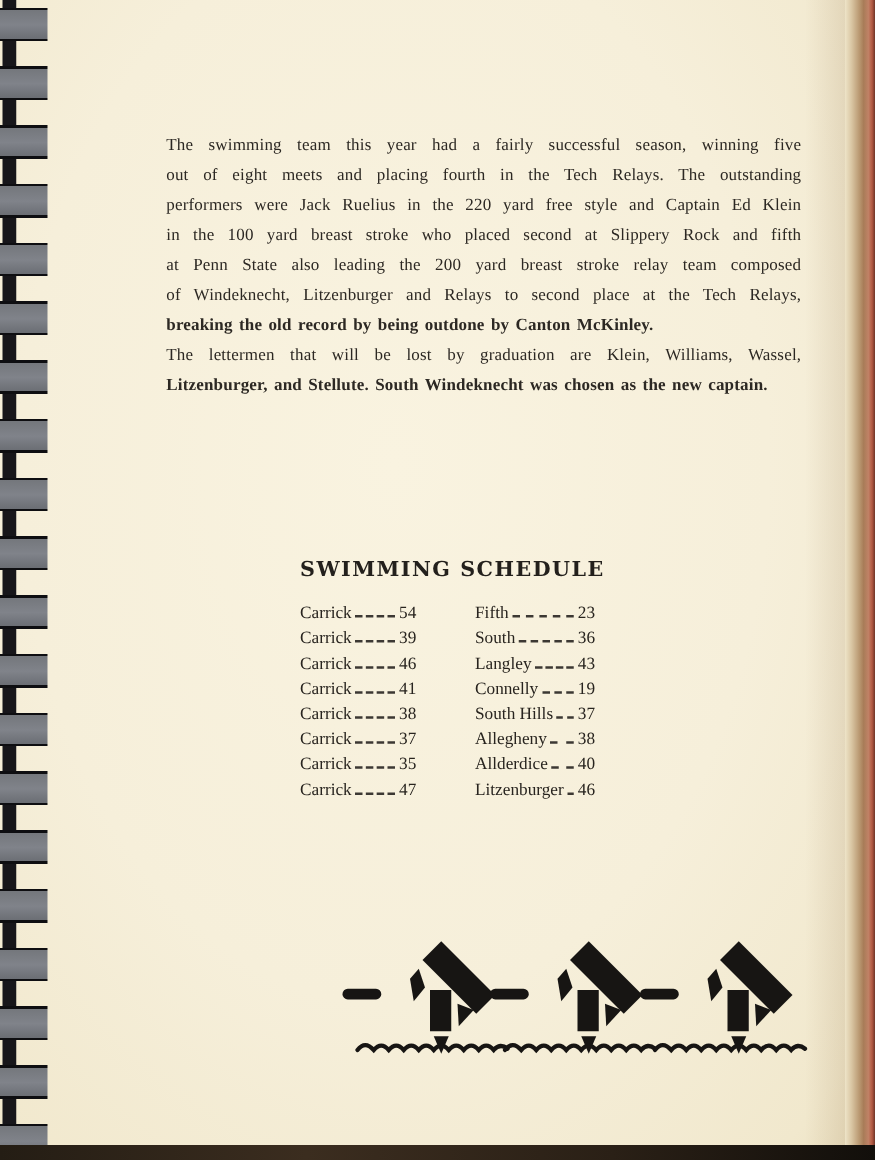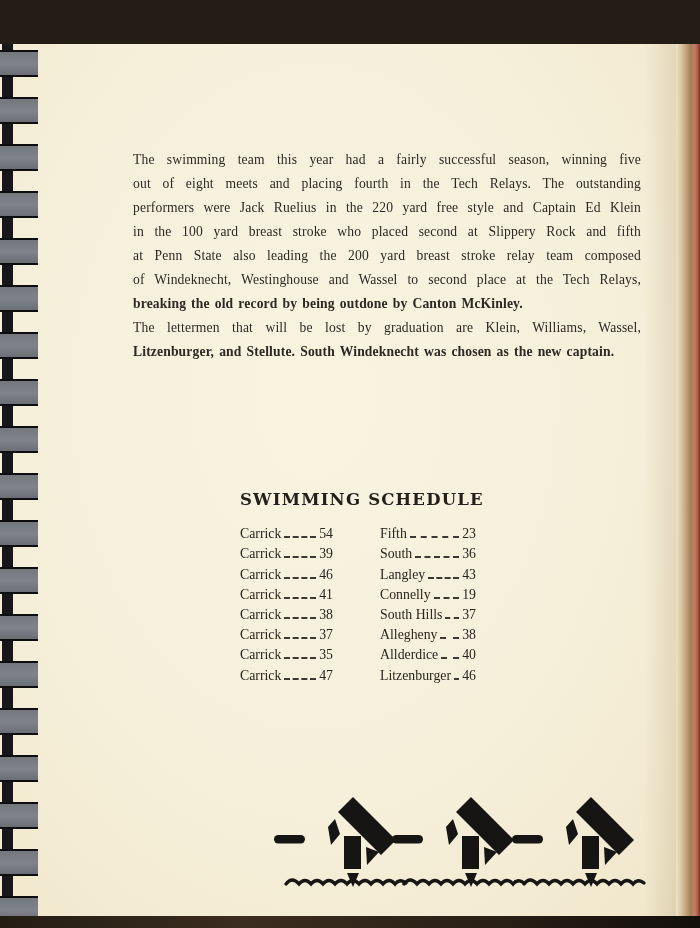--- a/index.html
+++ b/index.html
@@ -6,21 +6,20 @@
   body{
     width:700px;height:928px;position:relative;overflow:hidden;
     background:#241d15;
     font-family:"Liberation Serif", serif;
   }
   
   .page{
     position:absolute;inset:0;
     background:
       radial-gradient(ellipse at 45% 40%, #f9f3e0 0%, #f6efda 55%, #f1e8cd 90%, #ece1c2 100%);
-    margin-top: 44px;
   }
   
   .page::after{
     content:"";position:absolute;top:0;bottom:0;right:22px;width:34px;
     background:linear-gradient(to right, rgba(140,105,60,0), rgba(140,105,60,.16));
   }
   
   .binding{position:absolute;left:0;top:0;bottom:0;width:44px;z-index:4;}
   .binding .spine{
     position:absolute;left:2px;top:0;bottom:8px;width:11px;background:#17161a;
@@ -92,21 +91,21 @@
   </div>
 
   <section class="intro">
     <div class="para">
 
     <div class="line">The swimming team this year had a fairly successful season, winning five</div>
         <div class="line">out of eight meets and placing fourth in the Tech Relays.  The outstanding</div>
         <div class="line">performers were Jack Ruelius in the 220 yard free style and Captain Ed Klein</div>
         <div class="line">in the 100 yard breast stroke who placed second at Slippery Rock and fifth</div>
         <div class="line">at Penn State also leading the 200 yard breast stroke relay team composed</div>
-        <div class="line">of Windeknecht, Westinghouse and Wassel to second place at the Tech Relays,</div>
+        <div class="line">of Windeknecht, Litzenburger and Relays to second place at the Tech Relays,</div>
         <div class="line">breaking the old record by being outdone by Canton McKinley.</div>
       </div>
     <div class="para">
 
     <div class="line">The lettermen that will be lost by graduation are Klein, Williams, Wassel,</div>
         <div class="line">Litzenburger, and Stellute. South Windeknecht was chosen as the new captain.</div>
       </div>
   </section>
 
   <section class="schedule">

